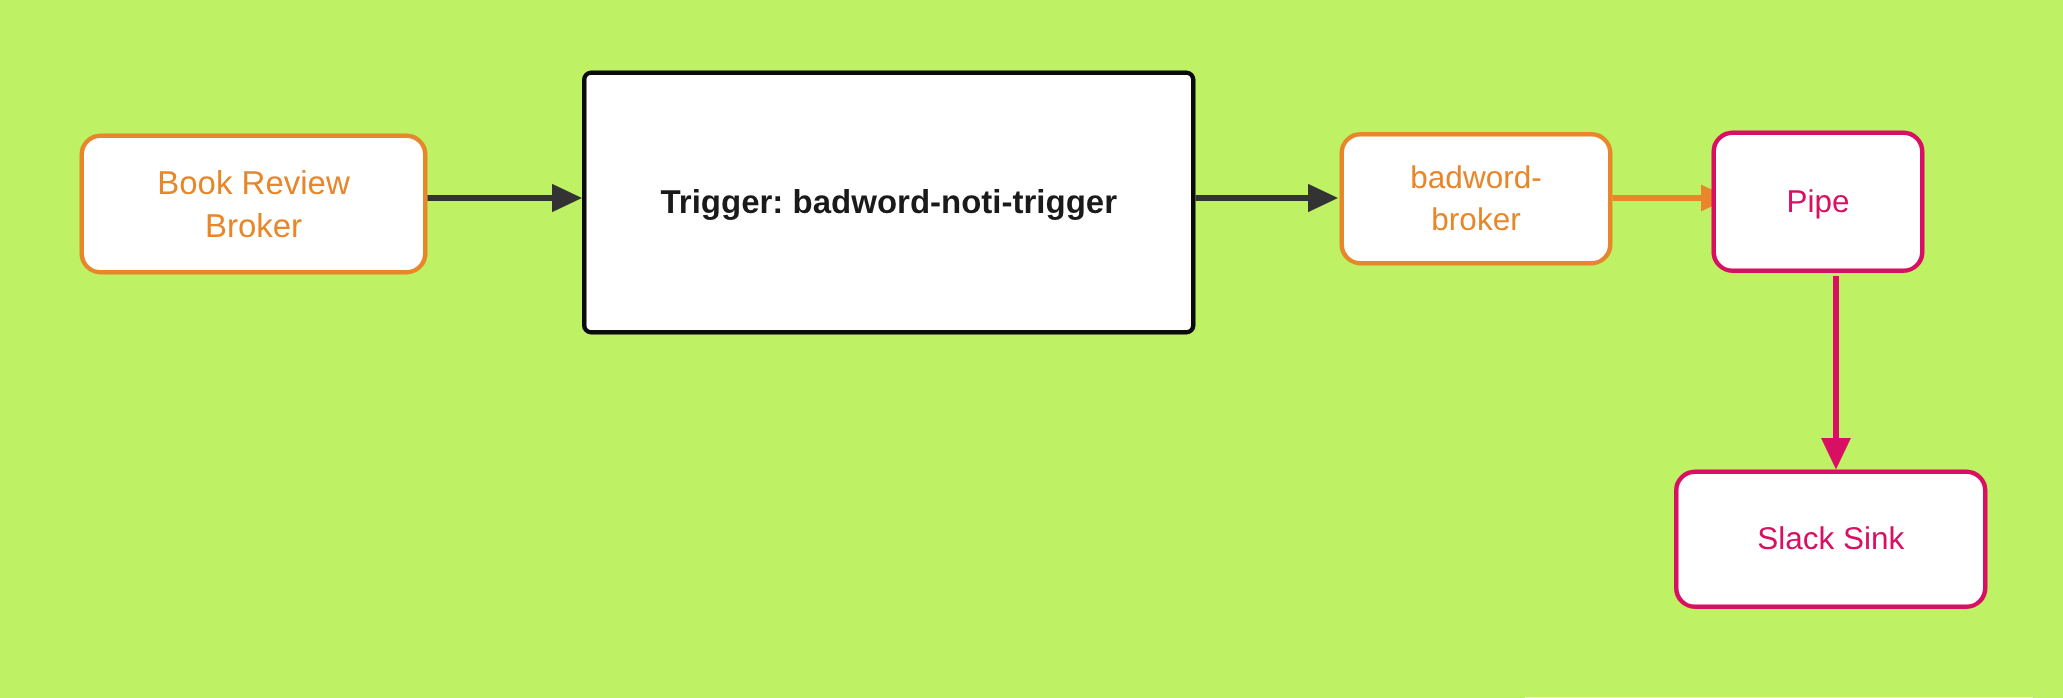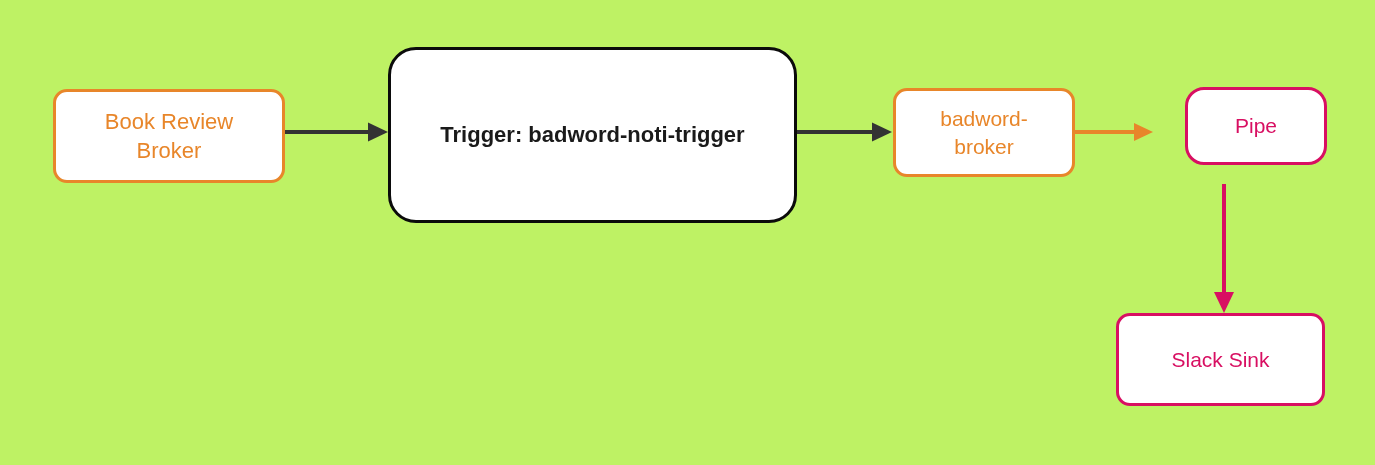--- a/index.html
+++ b/index.html
@@ -46,21 +46,21 @@
   }
   .node-sink {
     border: 3px solid #D80F62;
     color: #D80F62;
     font-size: 21px;
   }
   .node-trigger {
     border: 3px solid #0b0b0b;
     color: #1a1a1a;
     font-size: 22px;
-    border-radius: 28px;
+    border-radius: 6px;
     flex-direction: column;
   }
   .trigger-line {
     display: block;
     white-space: nowrap;
   }
   .trigger-line b {
     font-weight: 700;
   }
   .trigger-line .val {
@@ -117,21 +117,21 @@
     </span>
   </div>
 
   <div class="edge" style="left:1075px; top:120px; width:79px; height:24px;">
     <svg width="79" height="24" viewBox="0 0 79 24">
       <line x1="0" y1="12" x2="63" y2="12" stroke="#E8862A" stroke-width="4"></line>
       <polygon points="78,12 59,3 59,21" fill="#E8862A"></polygon>
     </svg>
   </div>
 
-  <div class="node node-sink" style="left:1185px; top:87px; width:142px; height:78px;border-radius:19px;">
+  <div class="node node-sink" style="left:1141px; top:87px; width:142px; height:95px;">
     <span class="node-label">Pipe</span>
   </div>
 
   <div class="edge" style="left:1212px; top:184px; width:24px; height:130px;">
     <svg width="24" height="130" viewBox="0 0 24 130">
       <line x1="12" y1="0" x2="12" y2="112" stroke="#D80F62" stroke-width="4"></line>
       <polygon points="12,129 2,108 22,108" fill="#D80F62"></polygon>
     </svg>
   </div>
 

